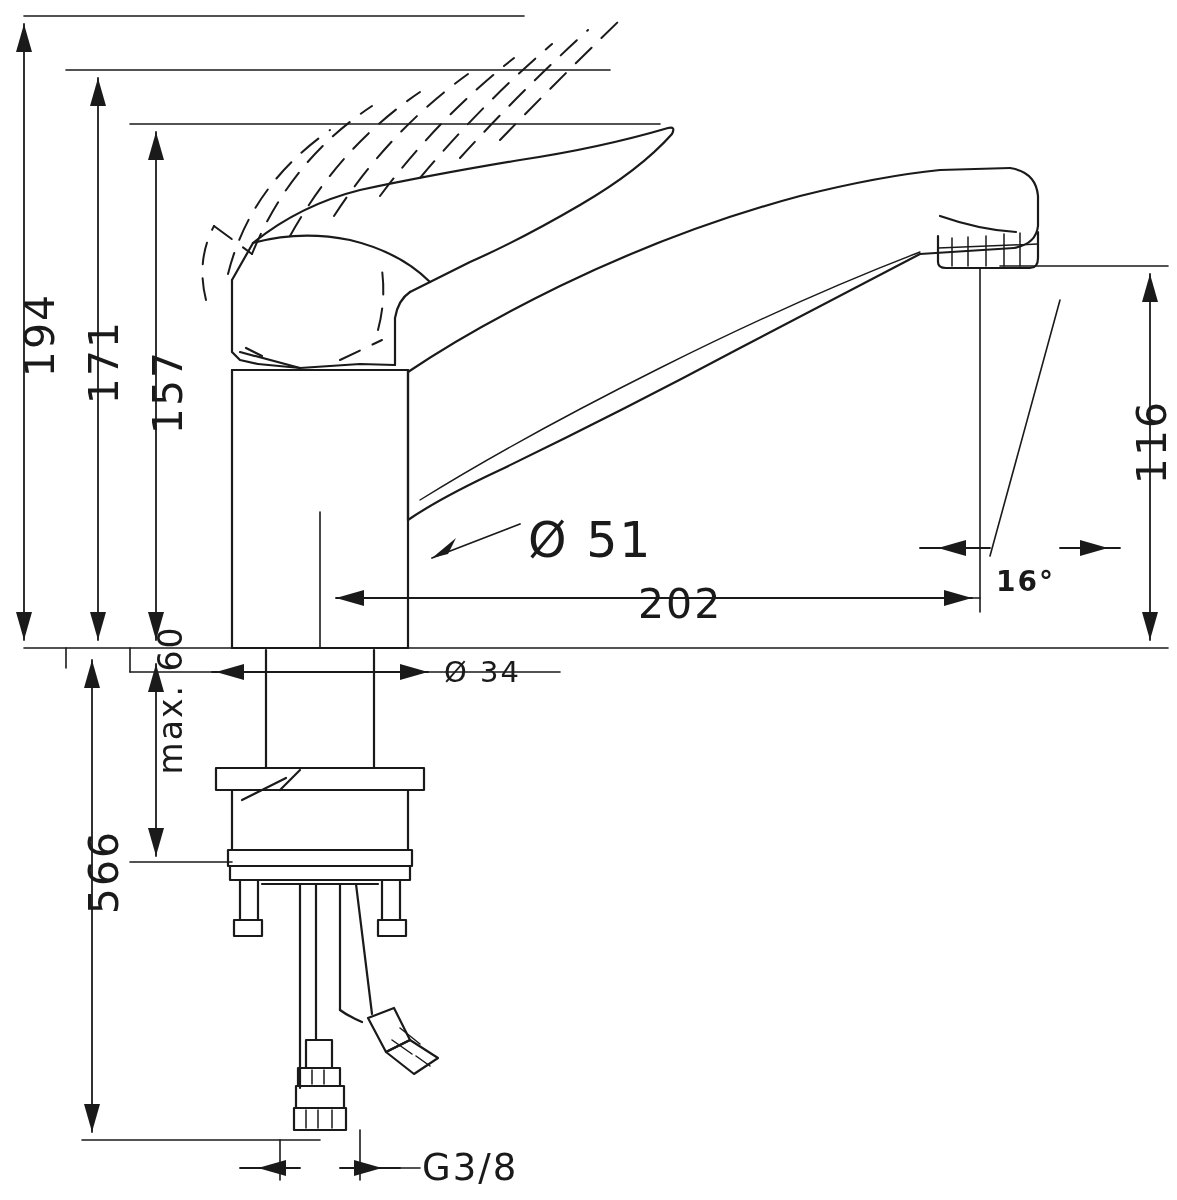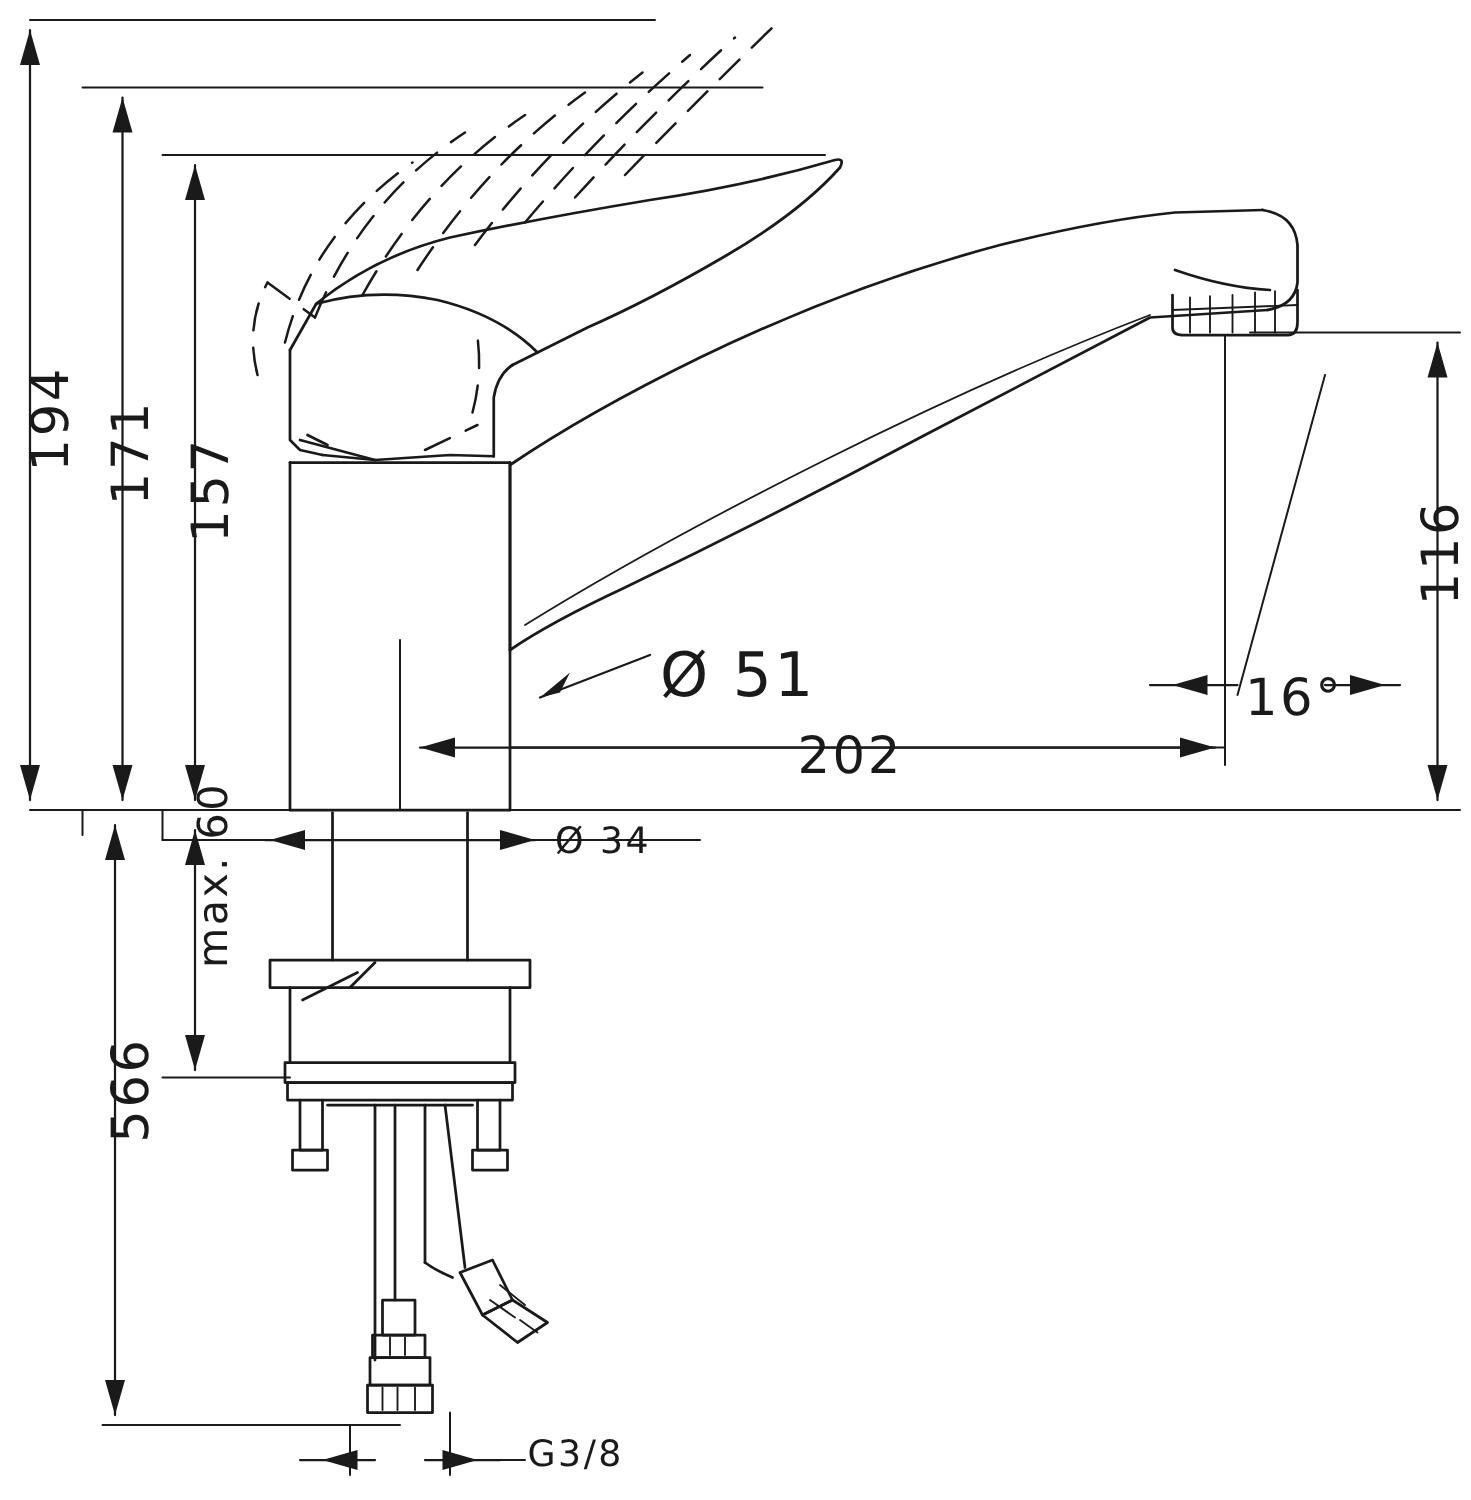--- a/index.html
+++ b/index.html
@@ -188,25 +188,25 @@
   <div class="dimtext vert" style="left:40px;top:335px;font-size:41px;transform:rotate(-90deg) translate(-50%,-50%);">194</div>
 
   <div class="dimtext vert" style="left:104px;top:362px;font-size:41px;transform:rotate(-90deg) translate(-50%,-50%);">171</div>
 
   <div class="dimtext vert" style="left:168px;top:392px;font-size:41px;transform:rotate(-90deg) translate(-50%,-50%);">157</div>
 
   <div class="dimtext vert" style="left:1152px;top:442px;font-size:41px;transform:rotate(-90deg) translate(-50%,-50%);">116</div>
 
   <div class="dimtext" style="left:528px;top:512px;font-size:49px;">Ø 51</div>
 
-  <div class="dimtext" style="left:996px;top:534px;font-size:41px;">16°</div>
+  <div class="dimtext" style="left:996px;top:565px;font-size:28px;font-weight:bold;">16°</div>
 
   <div class="dimtext" style="left:598px;top:580px;font-size:41px;margin-left:40px;">202</div>
 
   <div class="dimtext" style="left:444px;top:655px;font-size:29px;">Ø 34</div>
 
   <div class="dimtext vert" style="left:170px;top:700px;font-size:33px;transform:rotate(-90deg) translate(-50%,-50%);">max. 60</div>
 
   <div class="dimtext vert" style="left:104px;top:872px;font-size:41px;transform:rotate(-90deg) translate(-50%,-50%);">566</div>
 
-  <div class="dimtext" style="left:422px;top:1146px;font-size:29px;">G3/8</div>
+  <div class="dimtext" style="left:422px;top:1146px;font-size:37px;">G3/8</div>
 
 </div>
 
 </body></html>

